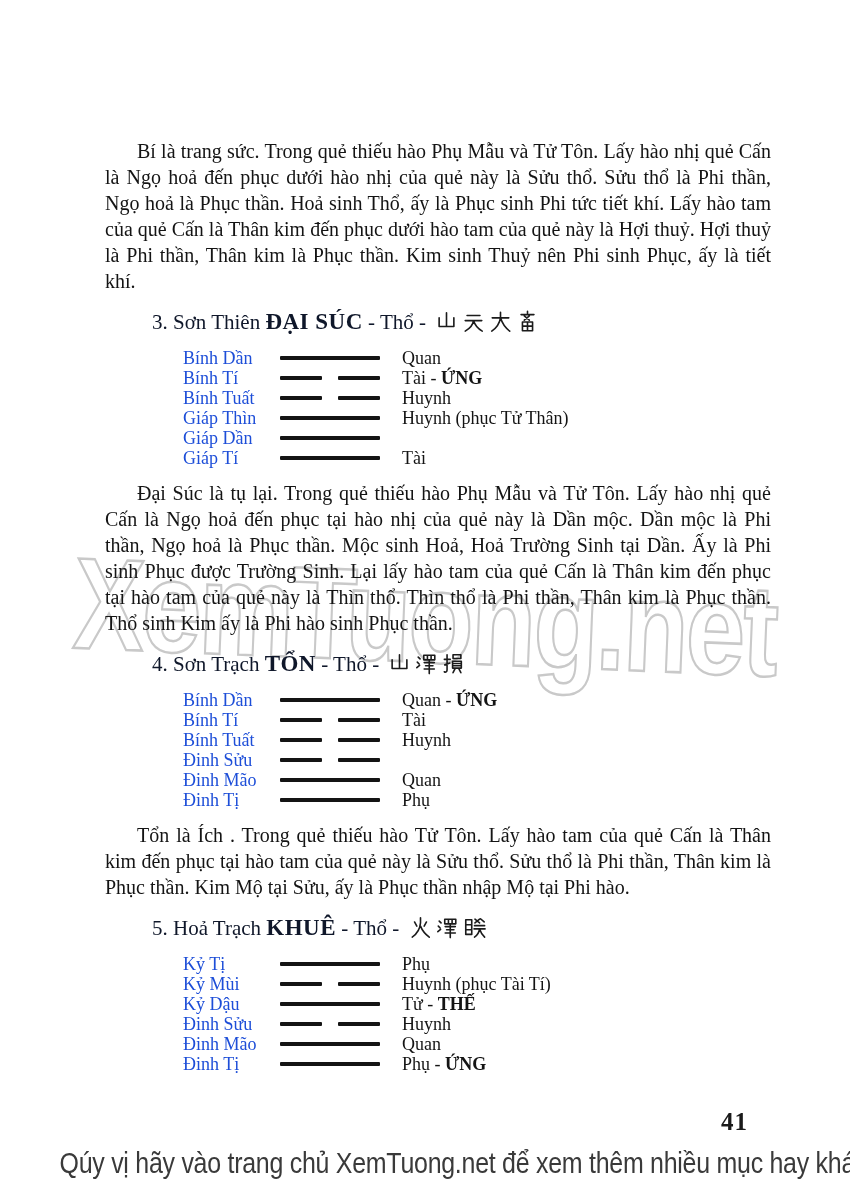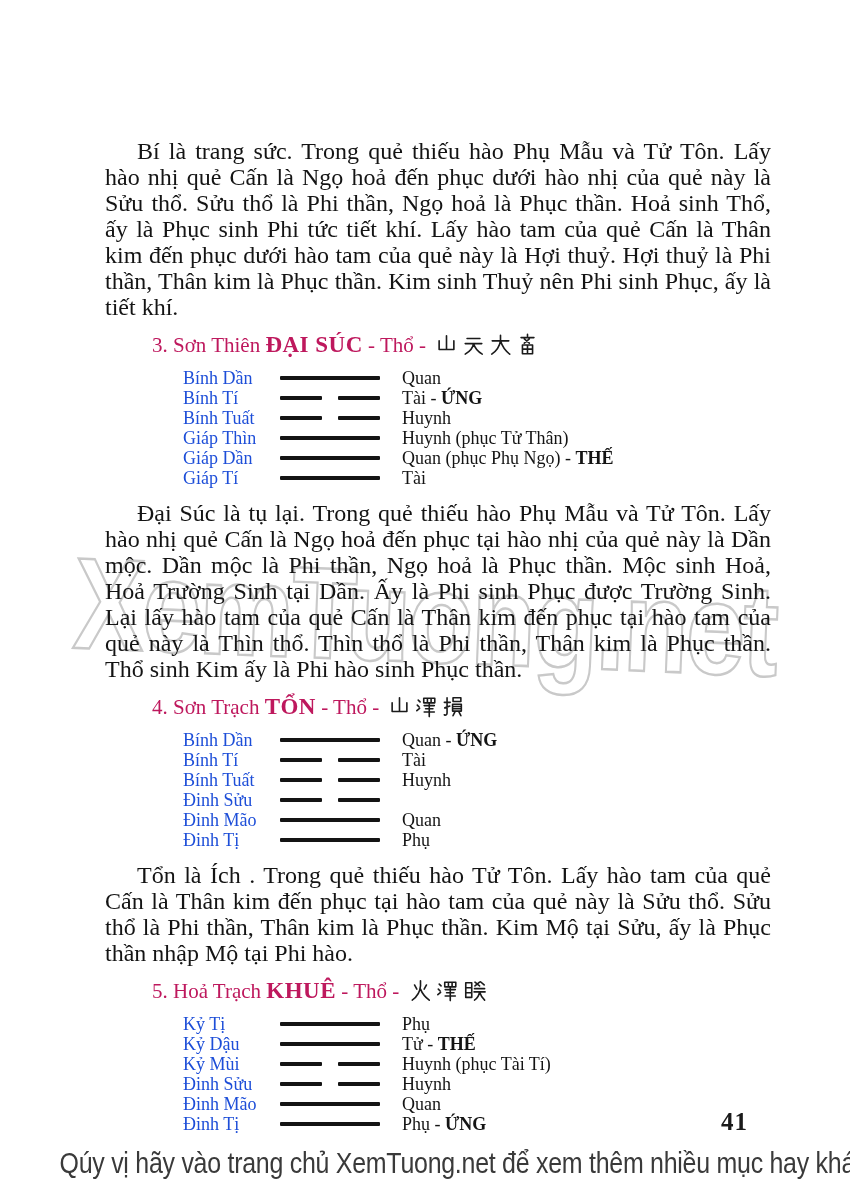--- a/index.html
+++ b/index.html
@@ -9,27 +9,27 @@
   }
   .watermark{
     position:absolute; left:50%; top:617px; z-index:0;
     transform:translate(-50%,-50%) rotate(2.3deg) scaleX(.82);
     font-family:"Liberation Sans","DejaVu Sans",sans-serif;
     font-weight:bold; font-size:130px; letter-spacing:-3px; white-space:nowrap;
     color:transparent; -webkit-text-stroke:2.5px #c9c9c9;
   }
   .content{position:absolute; left:105px; top:138px; width:666px; z-index:1;}
   p.body{
-    margin:0; font-size:24px; line-height:26px; text-align:justify;
+    margin:0; font-size:20px; line-height:26px; text-align:justify;
     text-indent:32px; color:#141414;
   }
   p.body.after{margin-top:12px;}
   .heading{
-    margin:8px 0 6px 0; padding-left:47px; font-size:21px; line-height:33px;
-    white-space:nowrap; color:#be185d;
+    margin:8px 0 6px 0; padding-left:47px; font-size:21px; line-height:40px;
+    white-space:nowrap; color:#0f172a;
   }
   .heading .sep{white-space:pre;}
   .heading .hexname{font-size:23px; letter-spacing:.5px;}
   .hanzi{display:inline-flex; gap:4px; vertical-align:-4px; margin-left:4px;}
   .hanzi svg{display:block;}
   .hanzi svg path{fill:none; stroke:#1b1b1b; stroke-width:7; stroke-linecap:round; stroke-linejoin:round;}
   .sr{position:absolute; width:1px; height:1px; overflow:hidden; clip:rect(0 0 0 0); white-space:nowrap;}
   .hexagram{margin:4px 0 0 0;}
   .hexrow{display:flex; align-items:center; height:20px; padding-left:78px; font-size:18px;}
   .stem{width:97px; flex:none; color:#1d4ed8;}
@@ -111,21 +111,20 @@
           <span class="yao solid">
             <i class="seg"></i>
           </span>
           <span class="role"><span>Huynh (phục Tử Thân)</span><b class="mk"></b></span>
         </div>
       <div class="hexrow">
           <span class="stem">Giáp Dần</span>
           <span class="yao solid">
             <i class="seg"></i>
           </span>
-          <span class="role"><span>Quan (phục Phụ Ngọ) - </span><b class="mk">THẾ</b></span>
         </div>
       <div class="hexrow">
           <span class="stem">Giáp Tí</span>
           <span class="yao solid">
             <i class="seg"></i>
           </span>
           <span class="role"><span>Tài</span><b class="mk"></b></span>
         </div>
     </div>
 
@@ -216,35 +215,35 @@
 
     <div class="hexagram">
       <div class="hexrow">
           <span class="stem">Kỷ Tị</span>
           <span class="yao solid">
             <i class="seg"></i>
           </span>
           <span class="role"><span>Phụ</span><b class="mk"></b></span>
         </div>
       <div class="hexrow">
+          <span class="stem">Kỷ Mùi</span>
+          <span class="yao broken">
+            <i class="seg"></i>
+            <i class="seg"></i>
+          </span>
+          <span class="role"><span>Huynh (phục Tài Tí)</span><b class="mk"></b></span>
+        </div>
+      <div class="hexrow">
           <span class="stem">Kỷ Dậu</span>
           <span class="yao solid">
             <i class="seg"></i>
           </span>
           <span class="role"><span>Tử - </span><b class="mk">THẾ</b></span>
         </div>
       <div class="hexrow">
-          <span class="stem">Kỷ Mùi</span>
-          <span class="yao broken">
-            <i class="seg"></i>
-            <i class="seg"></i>
-          </span>
-          <span class="role"><span>Huynh (phục Tài Tí)</span><b class="mk"></b></span>
-        </div>
-      <div class="hexrow">
           <span class="stem">Đinh Sửu</span>
           <span class="yao broken">
             <i class="seg"></i>
             <i class="seg"></i>
           </span>
           <span class="role"><span>Huynh</span><b class="mk"></b></span>
         </div>
       <div class="hexrow">
           <span class="stem">Đinh Mão</span>
           <span class="yao solid">

